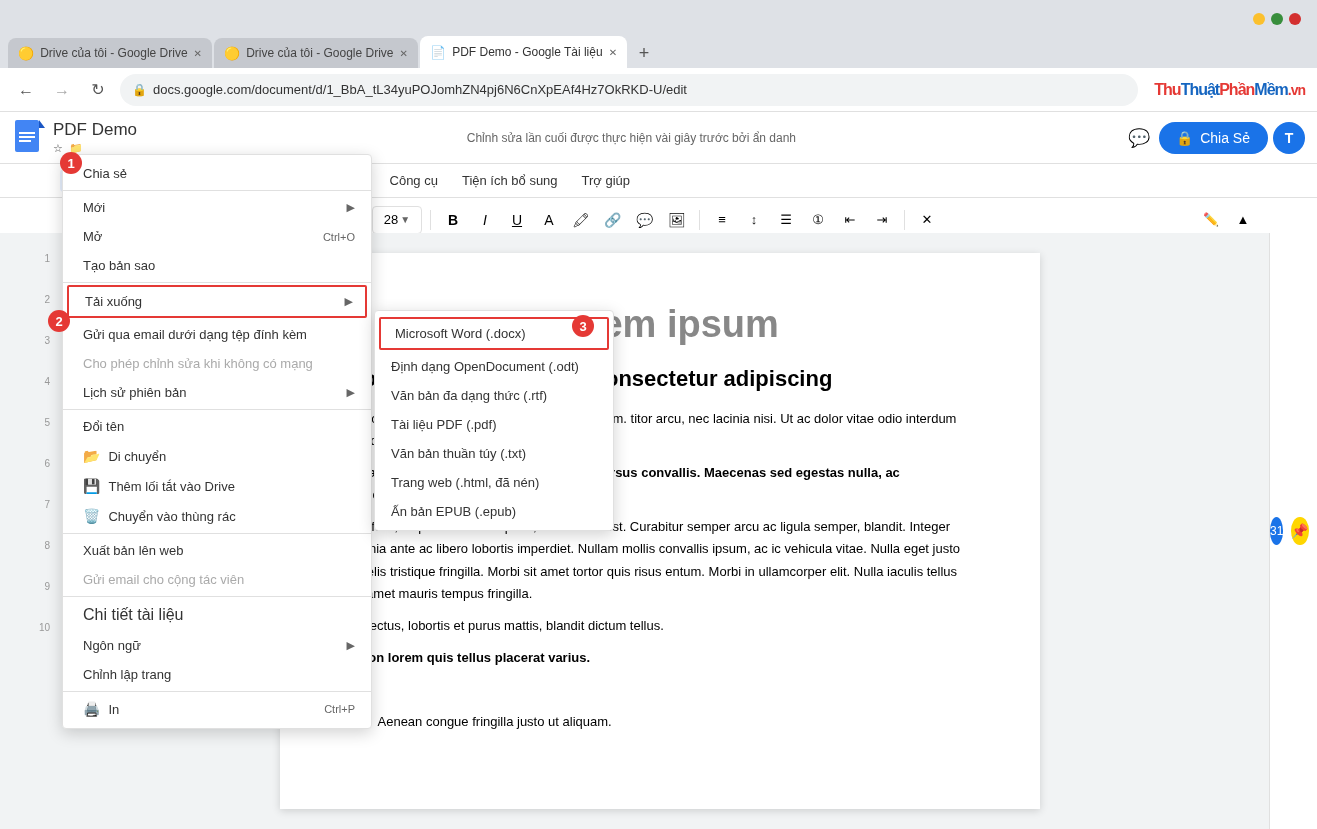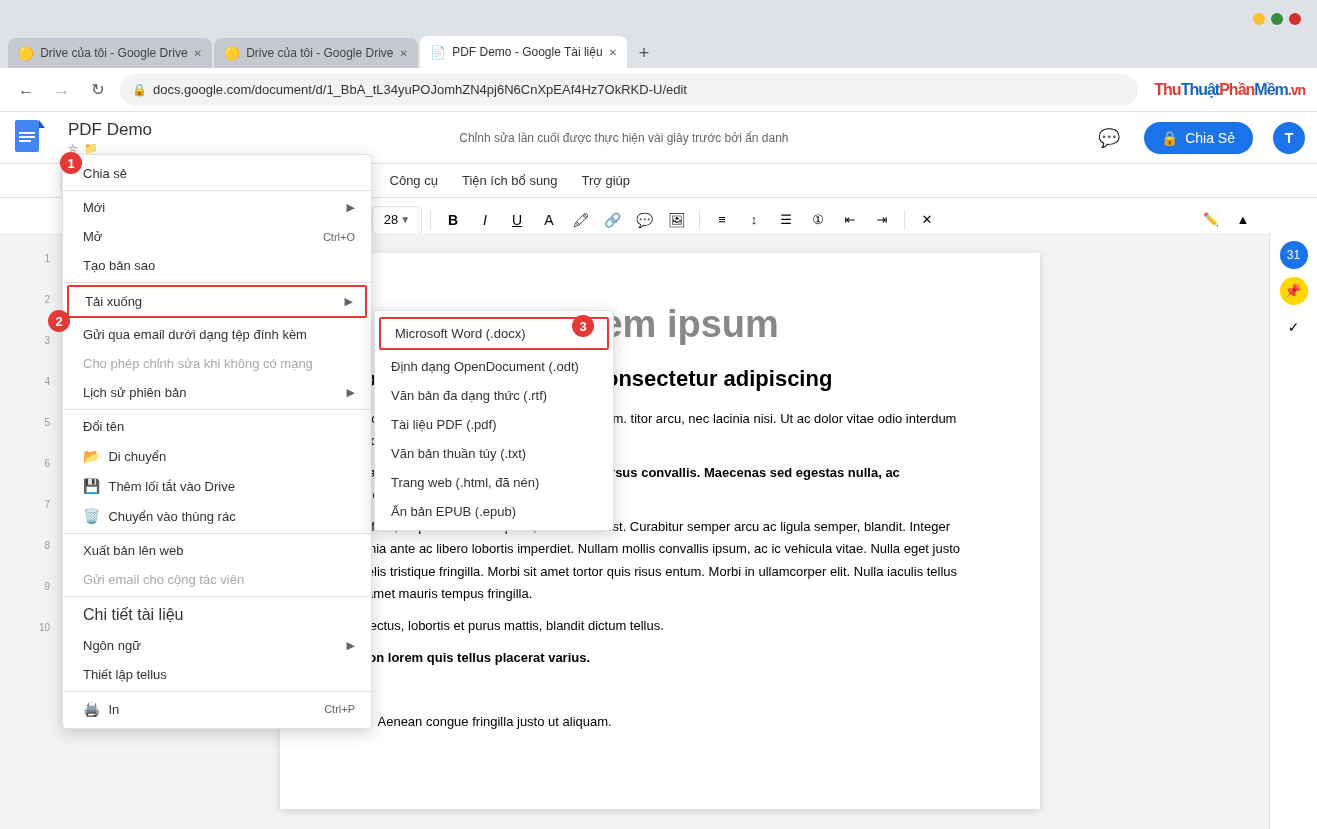--- a/index.html
+++ b/index.html
@@ -46,21 +46,21 @@
   <div style="width:28px;height:28px;border-radius:50%;display:flex;align-items:center;justify-content:center;cursor:pointer;color:#555;font-size:16px;">↻</div>
   <div style="flex:1;height:32px;border-radius:16px;background:#f1f3f4;display:flex;align-items:center;padding:0 12px;gap:6px;">
     <span style="color:#188038;font-size:12px;">🔒</span>
     <span style="font-size:13px;color:#333;">docs.google.com/document/d/1_BbA_tL34yuPOJomhZN4pj6N6CnXpEAf4Hz7OkRKD-U/edit</span>
   </div>
   <div style="margin-left:8px;font-size:16px;font-weight:900;letter-spacing:-1px;">
     <span style="color:#e53935;">Thu</span><span style="color:#1565c0;">Thuật</span><span style="color:#e53935;">Phần</span><span style="color:#1565c0;">Mềm</span><span style="color:#e53935;font-size:14px;">.vn</span>
   </div>
 </div>
 
-<div style="display:flex;align-items:center;padding:6px 12px;background:#fff;height:52px;border-bottom:1px solid #e0e0e0;gap:20px;">
+<div style="display:flex;align-items:center;padding:6px 12px;background:#fff;height:52px;border-bottom:1px solid #e0e0e0;gap:5px;">
 
   <div style="width:36px;height:36px;display:flex;align-items:center;justify-content:center;">
     <svg width="30" height="36" viewBox="0 0 30 36">
       <rect x="0" y="0" width="24" height="32" rx="2" fill="#4285f4"></rect>
       <polygon points="24,0 24,8 30,8" fill="#1a56c4"></polygon>
       <rect x="4" y="12" width="16" height="2" fill="white"></rect>
       <rect x="4" y="16" width="16" height="2" fill="white"></rect>
       <rect x="4" y="20" width="12" height="2" fill="white"></rect>
     </svg>
   </div>
@@ -172,21 +172,21 @@
       <p style="font-size:13px;line-height:1.7;margin-bottom:10px;font-weight:bold;">
         <span>s non lorem quis tellus placerat varius.</span>
       </p>
       <p style="font-size:13px;line-height:1.7;margin-bottom:10px;">lisi.</p>
       <ul style="margin-left:28px;">
         <li style="font-size:13px;line-height:1.7;">Aenean congue fringilla justo ut aliquam.</li>
       </ul>
     </div>
   </div>
 
-  <div style="width:48px;background:#fff;border-left:1px solid #e0e0e0;display:flex;flex-direction:column;align-items:center;padding:8px 0;gap:8px;flex-shrink:0;">
+  <div style="width:48px;background:#fff;border-left:1px solid #e0e0e0;display:flex;align-items:center;padding:8px 0;gap:8px;flex-shrink:0;">
     <div style="width:28px;height:28px;background:#1a73e8;border-radius:50%;display:flex;align-items:center;justify-content:center;color:#fff;font-size:12px;cursor:pointer;">31</div>
     <div style="width:28px;height:28px;border-radius:50%;display:flex;align-items:center;justify-content:center;cursor:pointer;background:#ffd600;font-size:14px;">📌</div>
     <div style="width:28px;height:28px;border-radius:50%;display:flex;align-items:center;justify-content:center;cursor:pointer;font-size:14px;">✓</div>
   </div>
 </div>
 
 <div style="position:absolute;top:154px;left:62px;background:#fff;border:1px solid #e0e0e0;box-shadow:0 4px 16px rgba(0,0,0,0.18);border-radius:4px;width:310px;z-index:100;padding:4px 0;">
 
   <div style="padding:7px 16px 7px 20px;cursor:pointer;font-size:13px;color:#333;display:flex;align-items:center;">
     <span>Chia sẻ</span>
@@ -239,21 +239,21 @@
 
   <div style="padding:7px 16px 7px 20px;cursor:pointer;font-size:13px;color:#333;">Xuất bản lên web</div>
   <div style="padding:7px 16px 7px 20px;font-size:13px;color:#aaa;cursor:default;">Gửi email cho cộng tác viên</div>
   <div style="height:1px;background:#e0e0e0;margin:2px 0;"></div>
 
   <div style="padding:7px 16px 7px 20px;cursor:pointer;font-size:16px;color:#333;">Chi tiết tài liệu</div>
   <div style="padding:7px 16px 7px 20px;cursor:pointer;font-size:13px;color:#333;display:flex;align-items:center;">
     <span>Ngôn ngữ</span>
     <span style="margin-left:auto;font-size:11px;color:#666;">▶</span>
   </div>
-  <div style="padding:7px 16px 7px 20px;cursor:pointer;font-size:13px;color:#333;">Thiết lập tellus</div>
+  <div style="padding:7px 16px 7px 20px;cursor:pointer;font-size:13px;color:#333;">Chỉnh lập trang</div>
   <div style="height:1px;background:#e0e0e0;margin:2px 0;"></div>
 
   <div style="padding:7px 16px 7px 20px;cursor:pointer;font-size:13px;color:#333;display:flex;align-items:center;gap:8px;">
     <span style="font-size:14px;">🖨️</span>
     <span>In</span>
     <span style="margin-left:auto;font-size:11px;color:#666;">Ctrl+P</span>
   </div>
 </div>
 
 <div style="position:absolute;top:310px;left:374px;background:#fff;border:1px solid #e0e0e0;box-shadow:0 4px 16px rgba(0,0,0,0.18);border-radius:4px;width:240px;z-index:101;padding:4px 0;">

